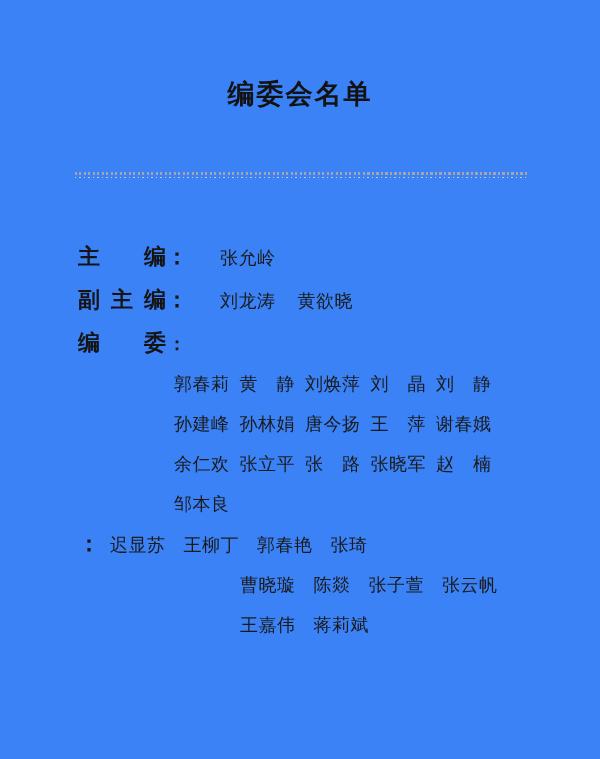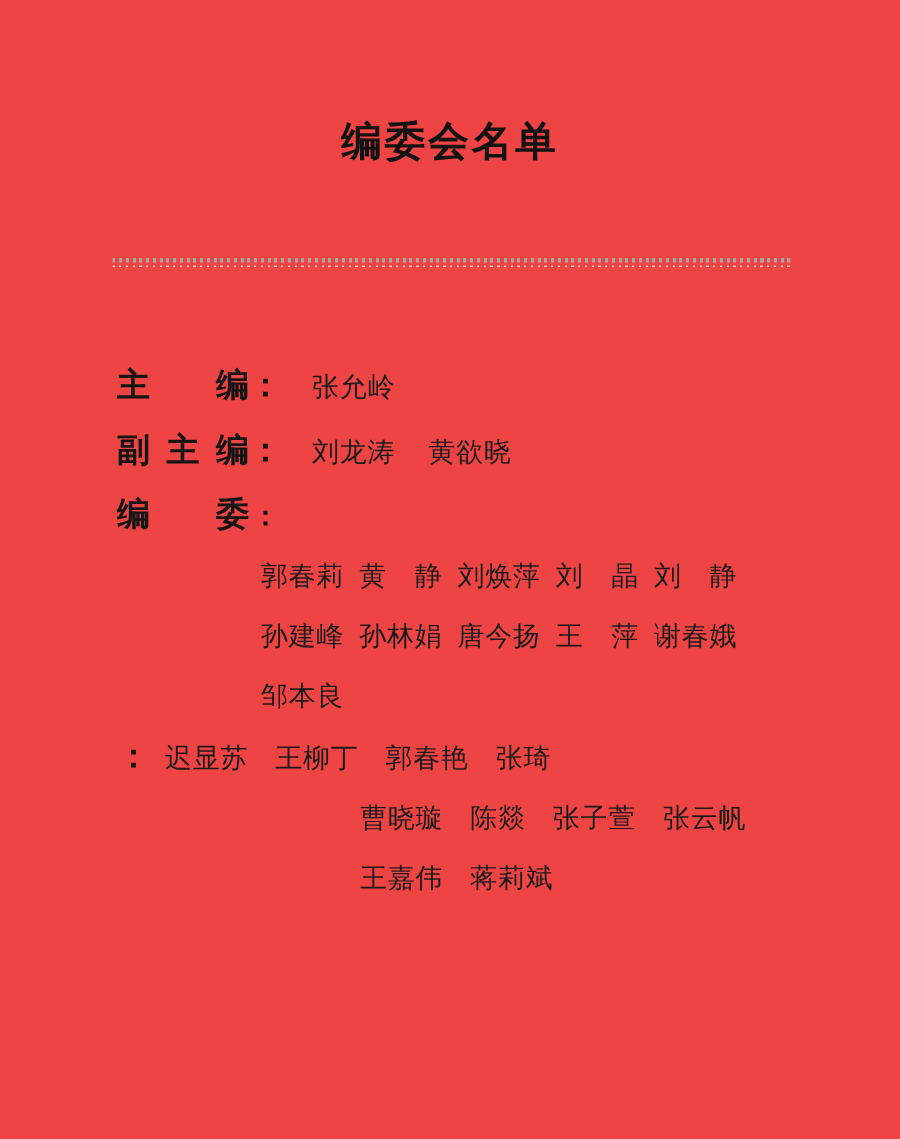--- a/index.html
+++ b/index.html
@@ -1,21 +1,21 @@
 <!DOCTYPE html>
 <html><head>
 <meta charset="utf-8">
 <style>
   html, body { margin: 0; padding: 0; background: #ffffff; }
   .page {
     position: relative;
     width: 600px;
     height: 759px;
     margin: 0 auto;
-    background: #ef4444;
+    background: #3b82f6;
     font-family: "Liberation Serif", "DejaVu Serif", serif;
     color: #1a1a1a;
     overflow: hidden;
     box-sizing: border-box;
     padding-top: 76px;
   }
   .title {
     margin: 0;
     text-align: center;
     font-size: 27px;
@@ -72,21 +72,21 @@
     letter-spacing: 1px;
   }
   .note-colon {
     font-size: 18px;
     font-weight: bold;
     color: #141414;
     margin-left: 2px;
   }
   .names {
     display: flex;
-    margin-left: 20px;
+    margin-left: 32px;
     column-gap: 22px;
     font-size: 18px;
   }
   .name { letter-spacing: 0.5px; color: #1a1a1a; }
   .board-rows { margin-top: -2px; }
   .board-row {
     display: flex;
     column-gap: 10px;
     padding-left: 96px;
     font-size: 18px;
@@ -168,20 +168,27 @@
         <span class="name">刘　静</span>
       </div>
       <div class="board-row">
         <span class="name">孙建峰</span>
         <span class="name">孙林娟</span>
         <span class="name">唐今扬</span>
         <span class="name">王　萍</span>
         <span class="name">谢春娥</span>
       </div>
       <div class="board-row">
+        <span class="name">余仁欢</span>
+        <span class="name">张立平</span>
+        <span class="name">张　路</span>
+        <span class="name">张晓军</span>
+        <span class="name">赵　楠</span>
+      </div>
+      <div class="board-row">
         <span class="name">邹本良</span>
       </div>
     </div>
 
     <div class="entry-row reviewer-row-first">
         <span class="colon">：</span>
       <span class="reviewer-names">
         <span class="name">迟显苏</span>
         <span class="name">王柳丁</span>
         <span class="name">郭春艳</span>

